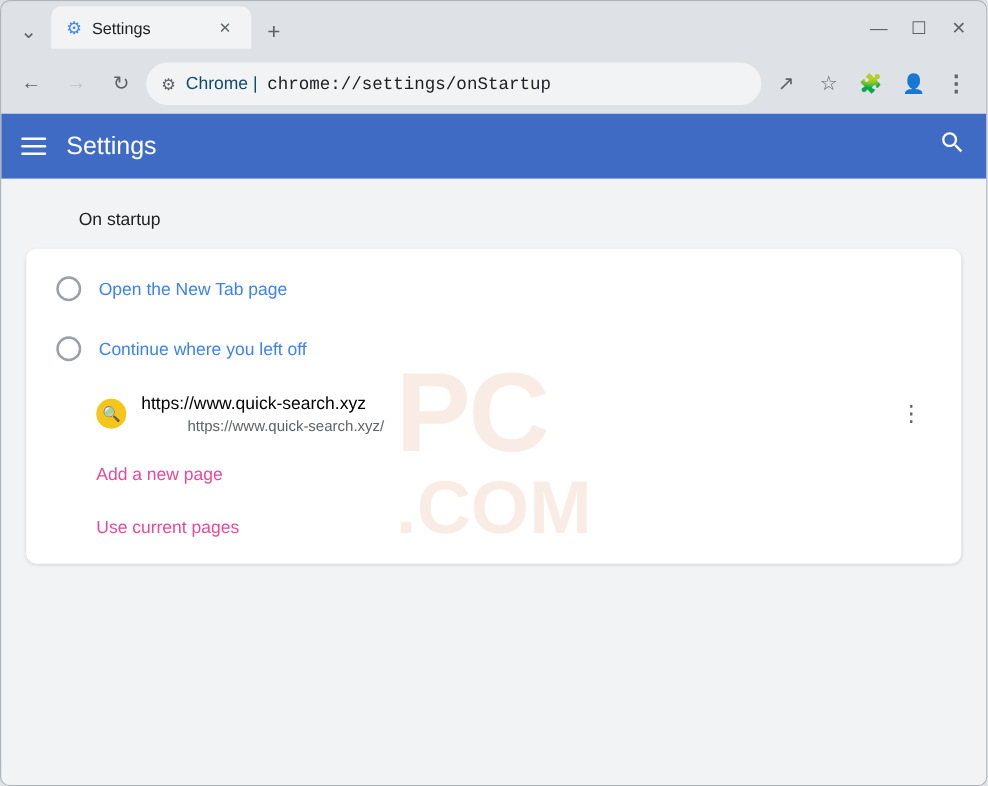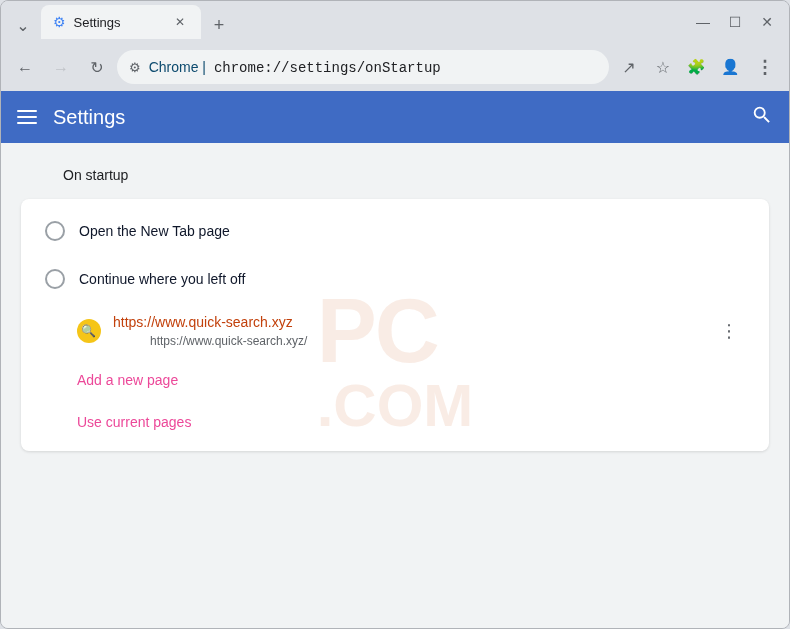--- a/index.html
+++ b/index.html
@@ -250,21 +250,21 @@
     .radio-circle.selected::after {
       content: '';
       width: 10px;
       height: 10px;
       border-radius: 50%;
       background: #1a73e8;
     }
 
     .radio-label {
       font-size: 14px;
-      color: #0f172a;
+      color: #3b82f6;
     }
 
     
     .startup-page-row {
       display: flex;
       align-items: center;
       padding: 10px 24px 10px 56px;
       gap: 12px;
     }
     .page-favicon {
@@ -282,21 +282,21 @@
     }
     .page-favicon::before {
       content: '🔍';
       font-size: 12px;
     }
     .page-info {
       flex: 1;
     }
     .page-url-main {
       font-size: 14px;
-      color: #c2410c;
+      color: #000000;
       line-height: 1.4;
     }
     .page-url-sub {
       font-size: 12px;
       color: #5f6368;
       line-height: 1.4;
       padding-left: 37px;
     }
     .page-more-btn {
       width: 32px;

